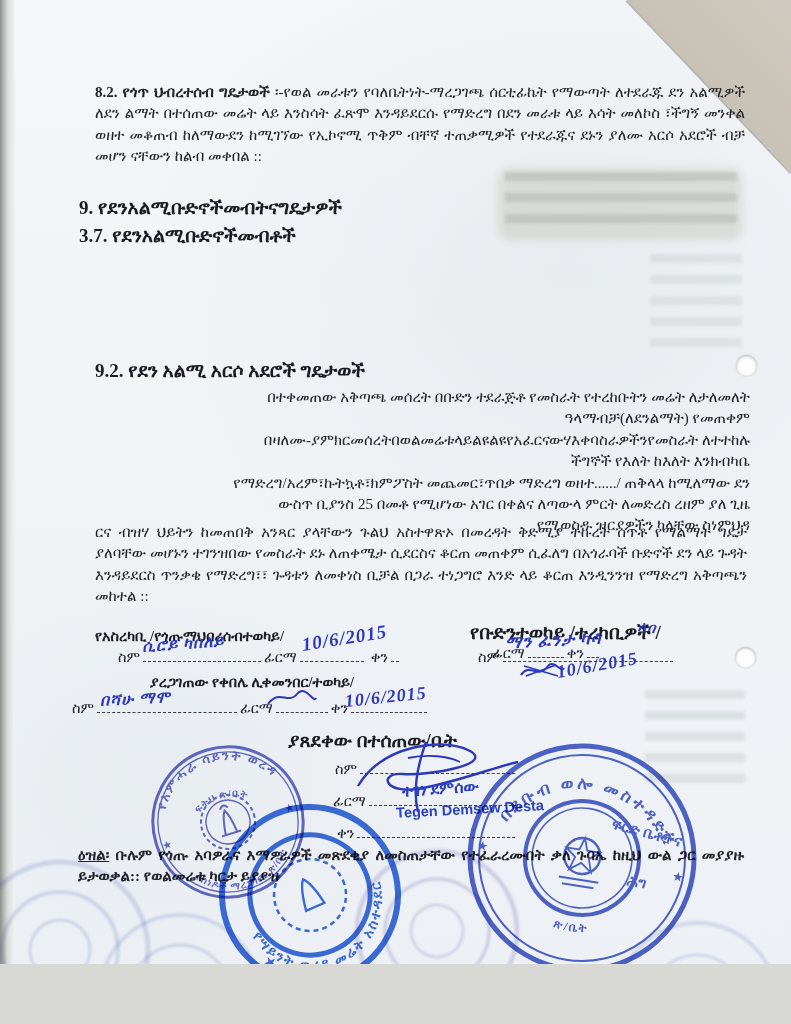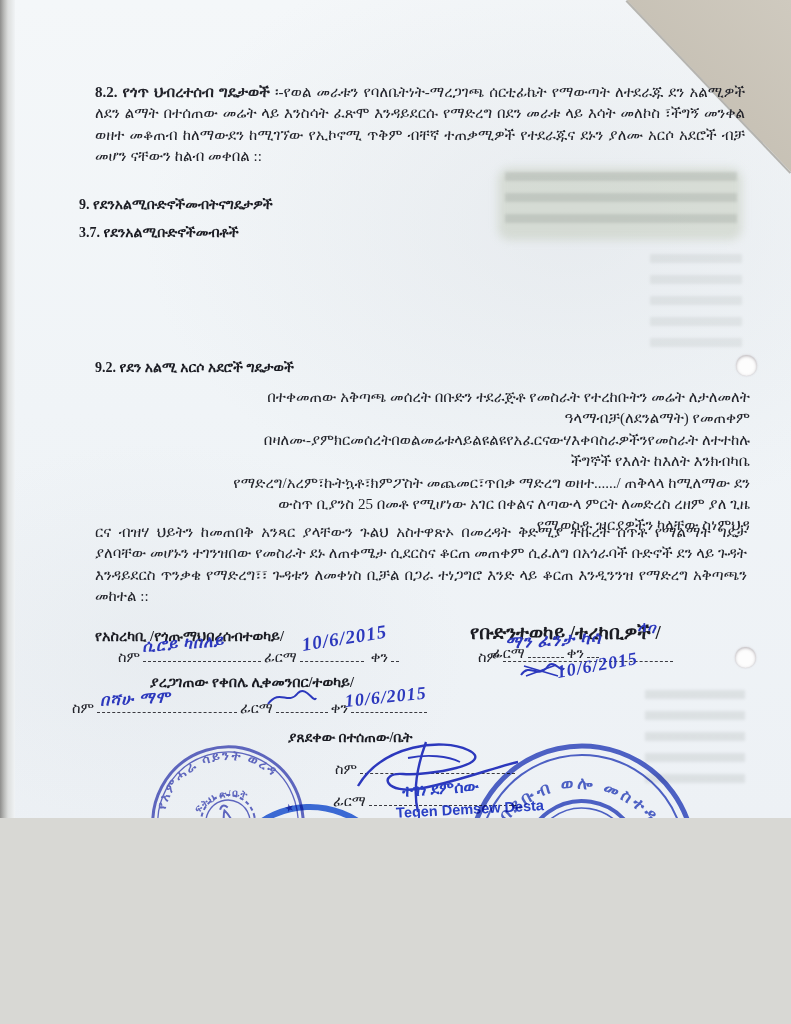--- a/index.html
+++ b/index.html
@@ -1,25 +1,25 @@
 <!DOCTYPE html>
 <html><head>
 <meta charset="utf-8">
 <style>
   html,body{margin:0;padding:0;background:#d8d8d4;}
-  .page{position:relative;width:791px;height:818px;overflow:hidden;
+  .page{position:relative;width:791px;height:964px;overflow:hidden;
     background:
       radial-gradient(90% 60% at 72% 28%, rgba(205,210,216,.28), transparent 60%),
       radial-gradient(60% 40% at 20% 80%, rgba(210,216,222,.22), transparent 65%),
       linear-gradient(180deg,#f4f7f9 0%,#f0f4f7 50%,#edf1f5 100%);
     font-family:"Liberation Serif","DejaVu Serif",serif;color:#23242b;}
   .abs{position:absolute;}
   .para{font-size:15px;line-height:21.4px;text-align:justify;}
   .pre{white-space:pre-line;text-align:right;font-family:Liberation Serif, serif;}
-  .hd{font-weight:bold;font-size:14px;color:#1b1c23;}
+  .hd{font-weight:bold;font-size:19px;color:#1b1c23;}
   .lbl{font-size:14.5px;color:#23242b;}
   .dots{display:inline-block;height:11px;border-bottom:1.6px dashed #3a3a40;vertical-align:baseline;margin:0 3px;}
   .hand{font-style:italic;color:#2c38bd;font-weight:bold;letter-spacing:1px;}
   .date{font-size:19px;transform-origin:left center;}
   .edge-left{position:absolute;left:0;top:0;width:15px;height:1024px;
     background:linear-gradient(90deg,#8e8e8c 0px,#b9bab8 4px,#dcdedd 8px,#f0f3f5 15px);}
   .fold{position:absolute;left:627px;top:0;width:164px;height:172px;
     clip-path:polygon(100% 0,100% 100%,0 0);
     background:linear-gradient(225deg,#cfcabf 0%,#c7c1b5 55%,#bcb6a9 100%);}
   .fold-line{position:absolute;left:627px;top:0;width:238px;height:2px;

